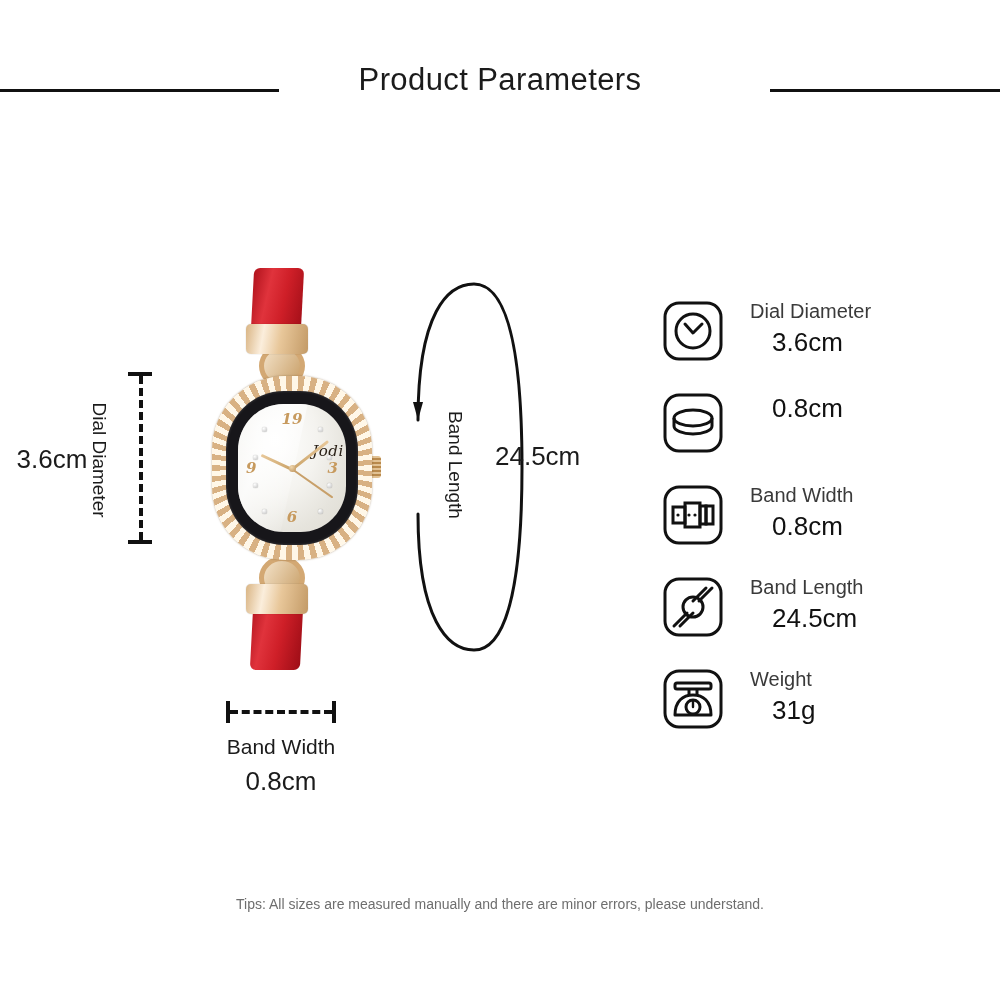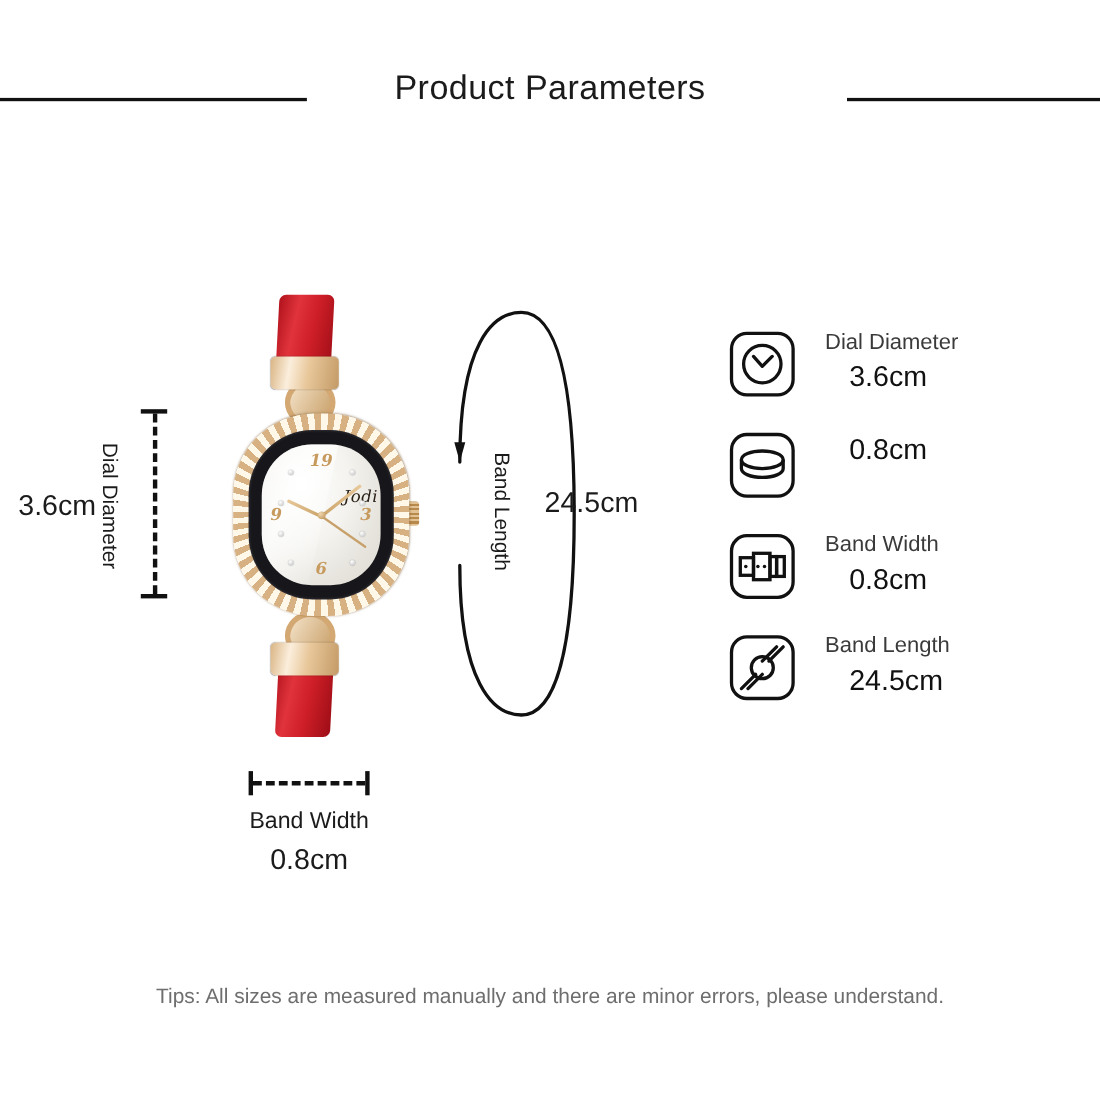--- a/index.html
+++ b/index.html
@@ -377,21 +377,21 @@
     white-space: nowrap;
   }
 
   
   .footer {
     position: absolute;
     left: 0;
     top: 896px;
     width: 1000px;
     text-align: center;
-    font-size: 19px;
+    font-size: 14px;
     color: #6e6e6e;
   }
 </style>
 </head>
 <body>
 
 <div class="header">
   <div class="header-rule left"></div>
   <div class="header-title">Product Parameters</div>
   <div class="header-rule right"></div>
@@ -519,16 +519,33 @@
         <path d="M 31 25 L 44 12" stroke="#111" stroke-width="3" stroke-linecap="round"></path>
         <circle cx="31" cy="31" r="10" fill="none" stroke="#111" stroke-width="3"></circle>
       </svg>
     </div>
     <div class="spec-text">
       <div class="spec-label">Band Length</div>
       <div class="spec-value">24.5cm</div>
     </div>
   </div>
 
+  <div class="spec-row">
+    <div class="spec-icon">
+      <svg width="62" height="62" viewBox="0 0 62 62">
+        <rect x="3" y="3" width="56" height="56" rx="14" ry="14" fill="none" stroke="#111" stroke-width="3"></rect>
+        <rect x="13" y="15" width="36" height="6" rx="2" fill="none" stroke="#111" stroke-width="3"></rect>
+        <path d="M 27 21 L 27 27" stroke="#111" stroke-width="3"></path>
+        <path d="M 35 21 L 35 27" stroke="#111" stroke-width="3"></path>
+        <path d="M 13 47 C 13 33 21 27 31 27 C 41 27 49 33 49 47 Z" fill="none" stroke="#111" stroke-width="3" stroke-linejoin="round"></path>
+        <circle cx="31" cy="39" r="7" fill="none" stroke="#111" stroke-width="3"></circle>
+        <path d="M 31 39 L 31 34" stroke="#111" stroke-width="2.4" stroke-linecap="round"></path>
+      </svg>
+    </div>
+    <div class="spec-text">
+      <div class="spec-label">Weight</div>
+      <div class="spec-value">31g</div>
+    </div>
+  </div>
 
 </div>
 
 <div class="footer">Tips: All sizes are measured manually and there are minor errors, please understand.</div>
 
 </body></html>

